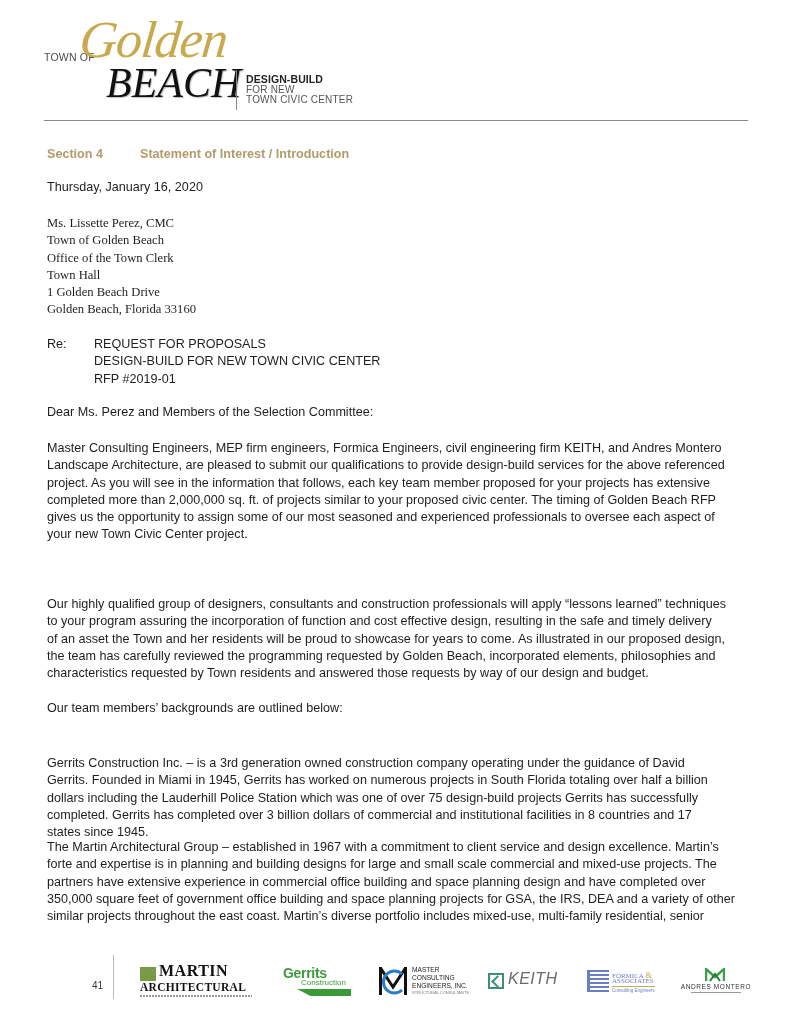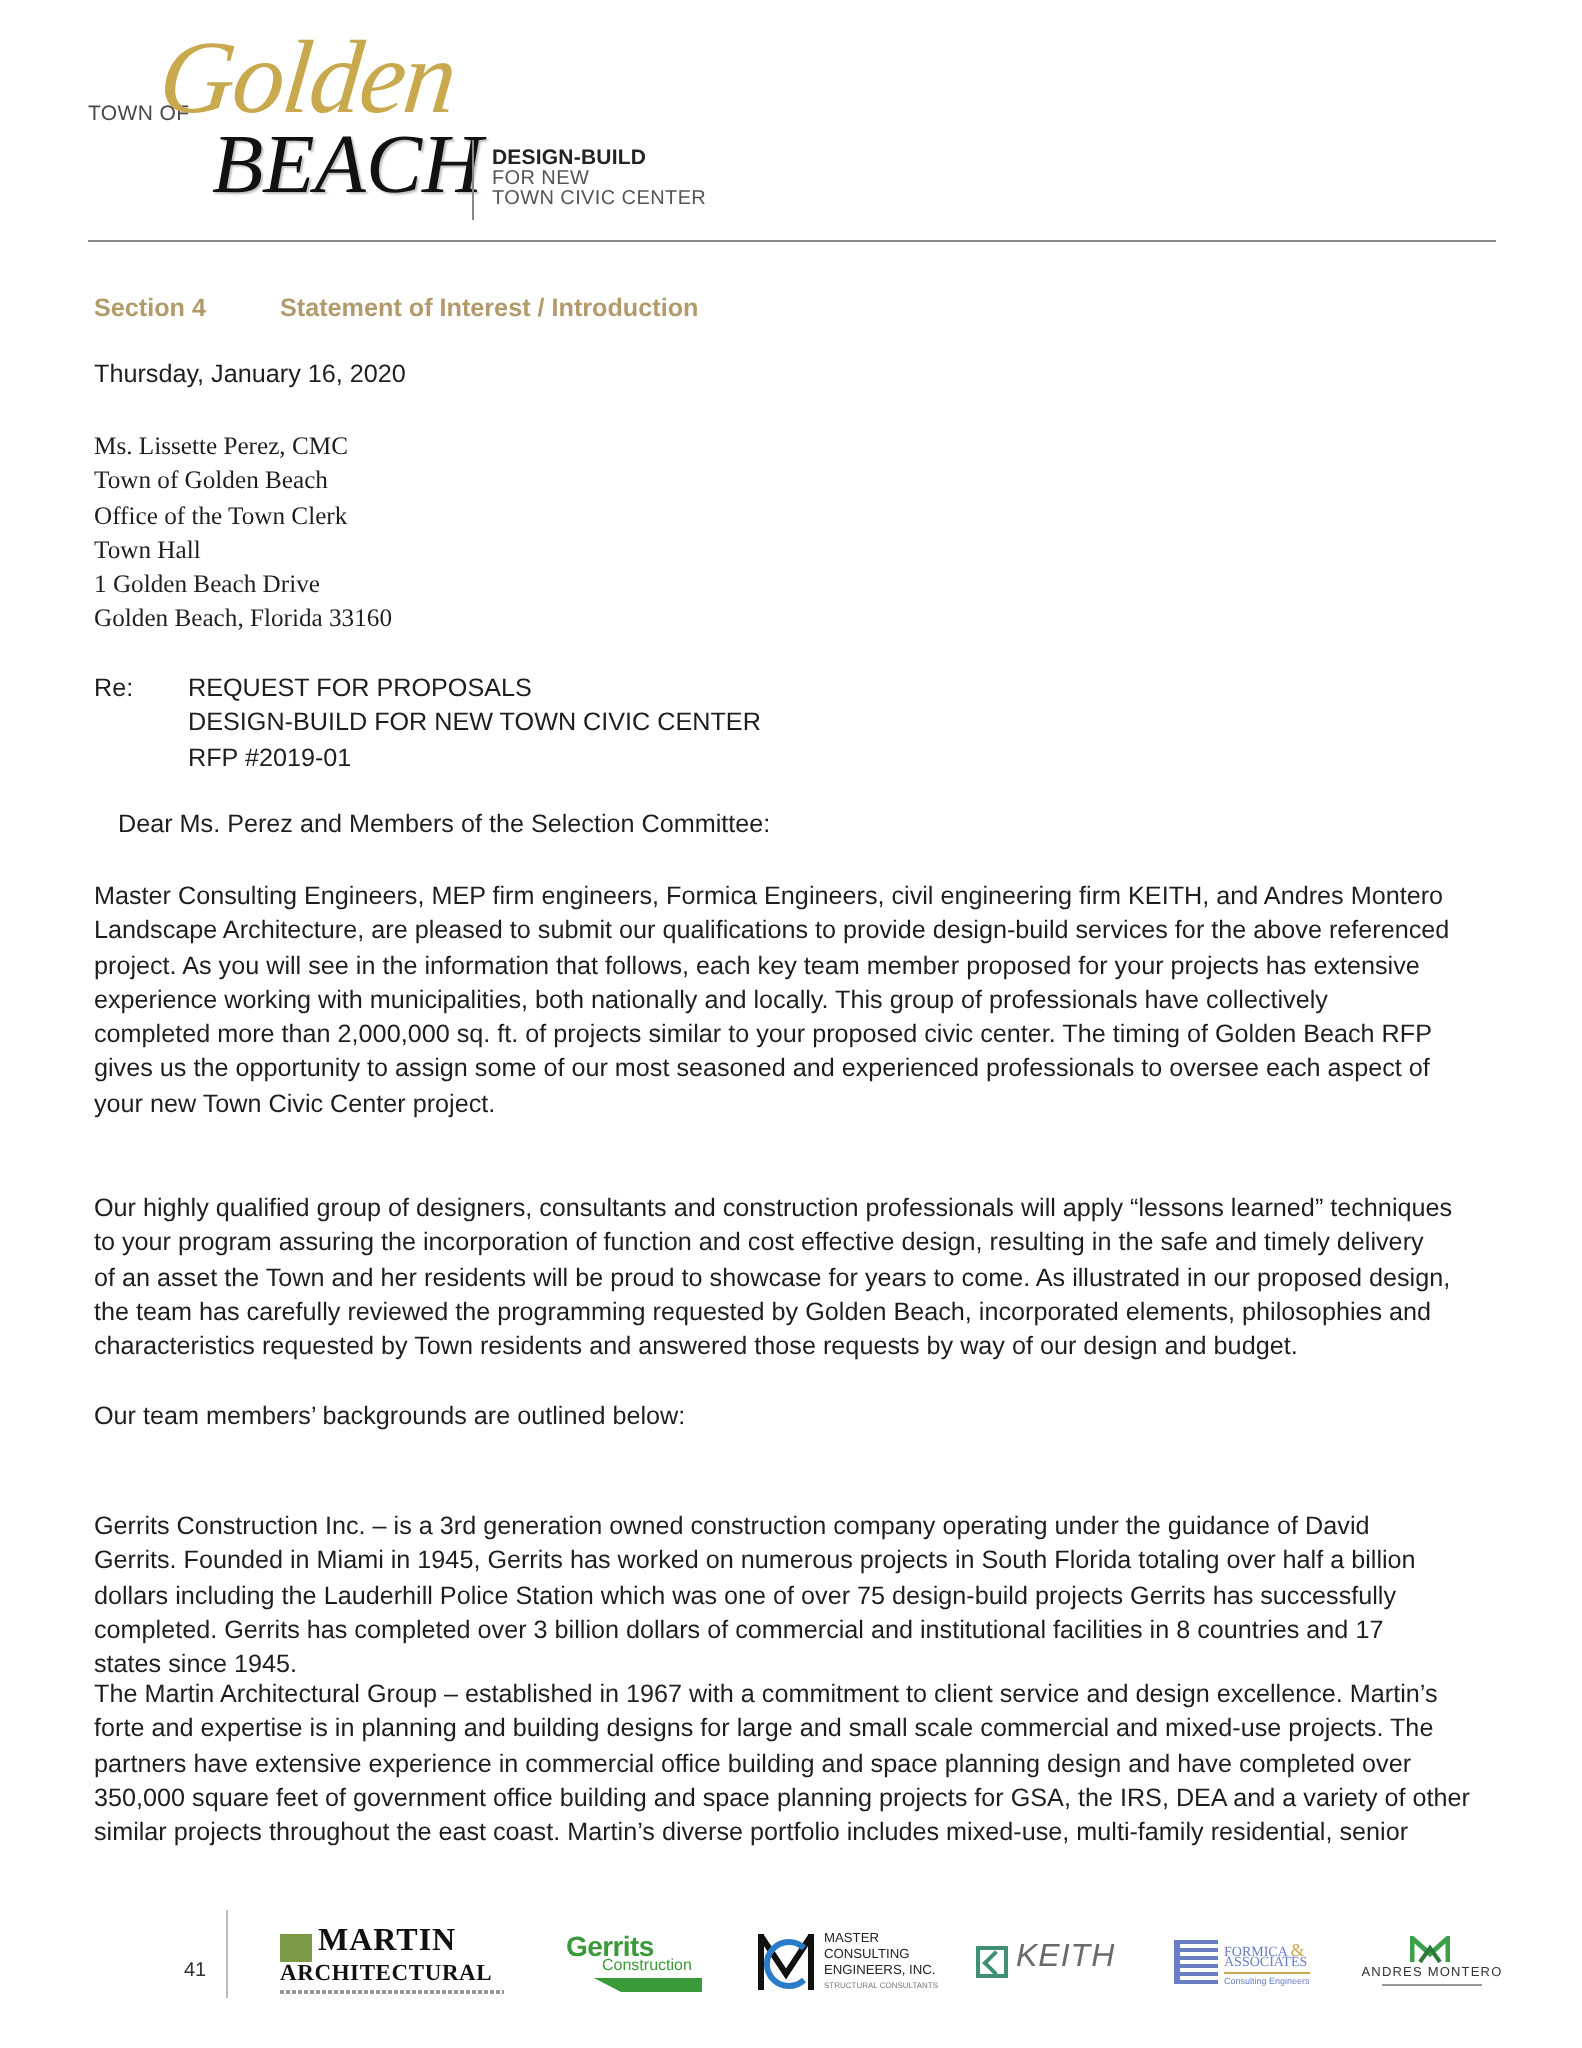--- a/index.html
+++ b/index.html
@@ -17,21 +17,21 @@
   .logo-tag .l2, .logo-tag .l3 { font-family: "Liberation Sans", sans-serif; font-size: 10px; color: #555; display: block; letter-spacing: 0.2px; }
   .header-rule { position: absolute; left: 44px; top: 120px; width: 704px; height: 1px; background: #8a8a8a; }
   .section-head { position: absolute; left: 47px; top: 147px; font-weight: bold; color: #b39a6a; font-size: 12.6px; }
   .section-head .num { display: inline-block; width: 93px; }
   .date { position: absolute; left: 47px; top: 180px; font-size: 12.6px; }
   .address { position: absolute; left: 47px; top: 215px; font-size: 12.6px; line-height: 17.3px; font-family: Liberation Serif, serif; }
   .address div { white-space: nowrap; }
   .re-block { position: absolute; left: 47px; top: 336px; font-size: 12.6px; line-height: 17.3px; }
   .re-block .re-label { position: absolute; left: 0; top: 0; }
   .re-block .re-lines { position: absolute; left: 47px; top: 0; white-space: nowrap; }
-  .salutation { position: absolute; left: 47px; top: 405px; font-size: 12.6px; margin-left: 12px; }
+  .salutation { position: absolute; left: 47px; top: 405px; font-size: 12.6px; }
 
   .para { position: absolute; left: 47px; width: 712px; font-size: 12.6px; line-height: 17.3px; }
   .para .ln { display: block; white-space: nowrap; }
   .p1 { top: 440px; }
   .p2 { top: 596px; }
   .p3 { top: 700px; }
   .p4 { top: 735px; margin-top: 20px; }
   .p5 { top: 839px; }
 
   
@@ -114,21 +114,20 @@
     <div>RFP #2019-01</div>
   </div>
 </div>
 
 <div class="salutation">Dear Ms. Perez and Members of the Selection Committee:</div>
 
 <div class="para p1">
   <span class="ln">Master Consulting Engineers, MEP firm engineers, Formica Engineers, civil engineering firm KEITH, and Andres Montero</span>
   <span class="ln">Landscape Architecture, are pleased to submit our qualifications to provide design-build services for the above referenced</span>
   <span class="ln">project.  As you will see in the information that follows, each key team member proposed for your projects has extensive</span>
-  <span class="ln">experience working with municipalities, both nationally and locally.  This group of professionals have collectively</span>
   <span class="ln">completed more than 2,000,000 sq. ft. of projects similar to your proposed civic center. The timing of Golden Beach RFP</span>
   <span class="ln">gives us the opportunity to assign some of our most seasoned and experienced professionals to oversee each aspect of</span>
   <span class="ln">your new Town Civic Center project.</span>
 </div>
 
 <div class="para p2">
   <span class="ln">Our highly qualified group of designers, consultants and construction professionals will apply “lessons learned” techniques</span>
   <span class="ln">to your program assuring the incorporation of function and cost effective design, resulting in the safe and timely delivery</span>
   <span class="ln">of an asset the Town and her residents will be proud to showcase for years to come.  As illustrated in our proposed design,</span>
   <span class="ln">the team has carefully reviewed the programming requested by Golden Beach, incorporated elements, philosophies and</span>

